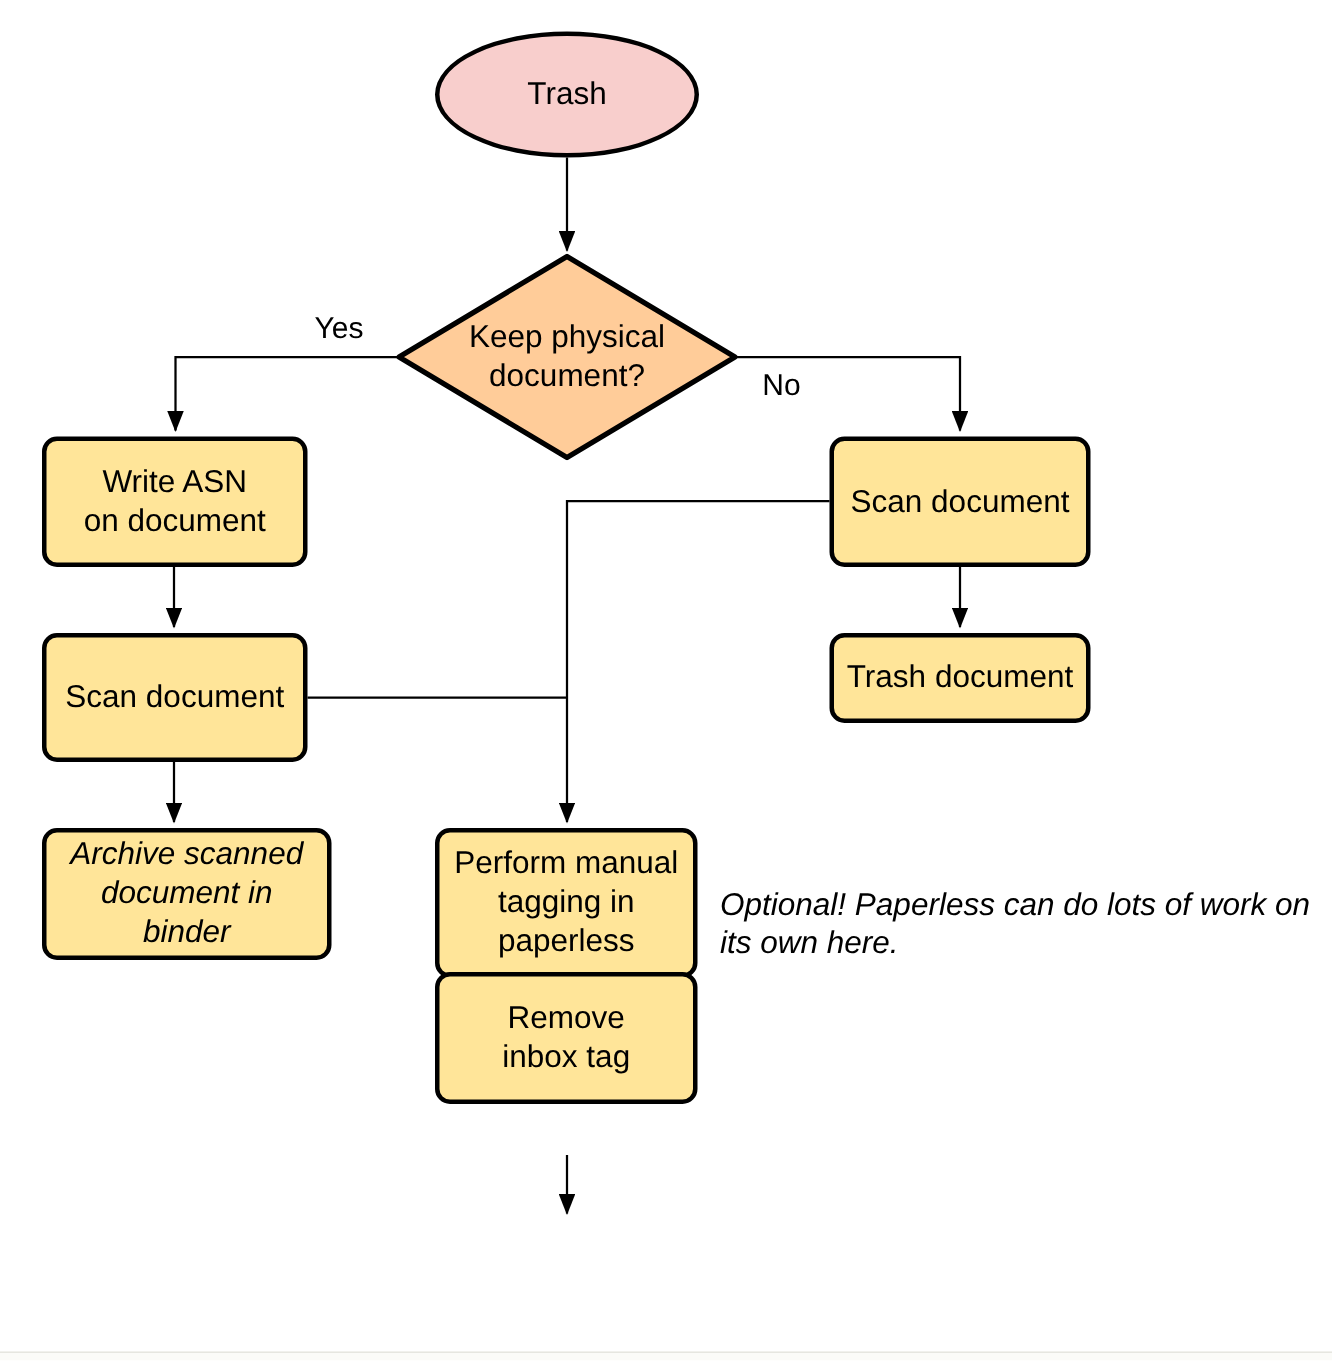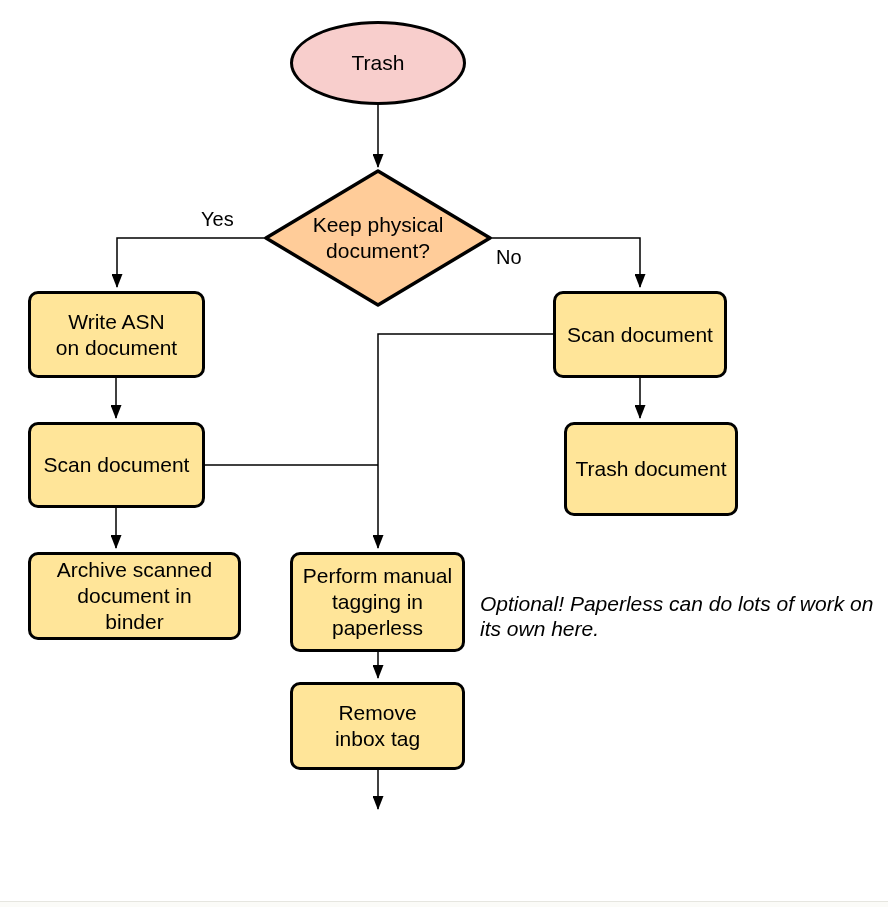--- a/index.html
+++ b/index.html
@@ -21,36 +21,36 @@
   .node{
     position:absolute;box-sizing:border-box;
     display:flex;align-items:center;justify-content:center;
     text-align:center;white-space:pre-line;
     font-size:21px;line-height:26px;color:var(--text);
   }
   .process{background:var(--process-fill);border:3px solid var(--stroke);border-radius:10px;}
   .terminator{background:var(--terminator-fill);border:3.5px solid var(--stroke);border-radius:50%;}
   .decision-svg{position:absolute;}
   .decision-text{position:absolute;background:transparent;border:none;}
-  .edge-label{position:absolute;font-size:20px;line-height:26px;text-align:left;color:var(--text);}
+  .edge-label{position:absolute;font-size:20px;line-height:26px;text-align:center;color:var(--text);}
   .annotation{
     position:absolute;font-size:21px;line-height:25px;font-style:italic;
     white-space:pre-line;color:var(--text);
   }
   
   #node-start{left:290px;top:21px;width:176px;height:84px;}
   #node-decision-shape{left:264px;top:169px;width:228px;height:138px;}
   #node-decision-text{left:294px;top:210px;width:168px;height:56px;}
   #node-write-asn{left:28px;top:291px;width:177px;height:87px;}
   #node-scan-left{left:28px;top:422px;width:177px;height:86px;}
-  #node-archive{left:28px;top:552px;width:213px;height:88px;}
+  #node-archive{left:28px;top:552px;width:193px;height:88px;font-style:italic;}
   #node-scan-right{left:553px;top:291px;width:174px;height:87px;}
-  #node-trash{left:553px;top:422px;width:174px;height:94px;margin-left:11px;}
+  #node-trash{left:553px;top:422px;width:174px;height:60px;}
   #node-tagging{left:290px;top:552px;width:175px;height:100px;}
-  #node-remove{left:290px;top:682px;width:175px;height:88px;}
+  #node-remove{left:290px;top:648px;width:175px;height:88px;}
   #node-end{left:290px;top:813px;width:176px;height:84px;}
   #label-yes{left:201px;top:206px;width:50px;}
   #label-no{left:496px;top:207px;width:50px;margin-top:37px;}
   #annotation{left:480px;top:591px;width:420px;}
   #bottom-line{position:absolute;left:0;top:901px;width:888px;height:6px;
     border-top:1px solid #e6e6e0;background:#fbfbf8;}
 </style>
 </head>
 <body>
 

